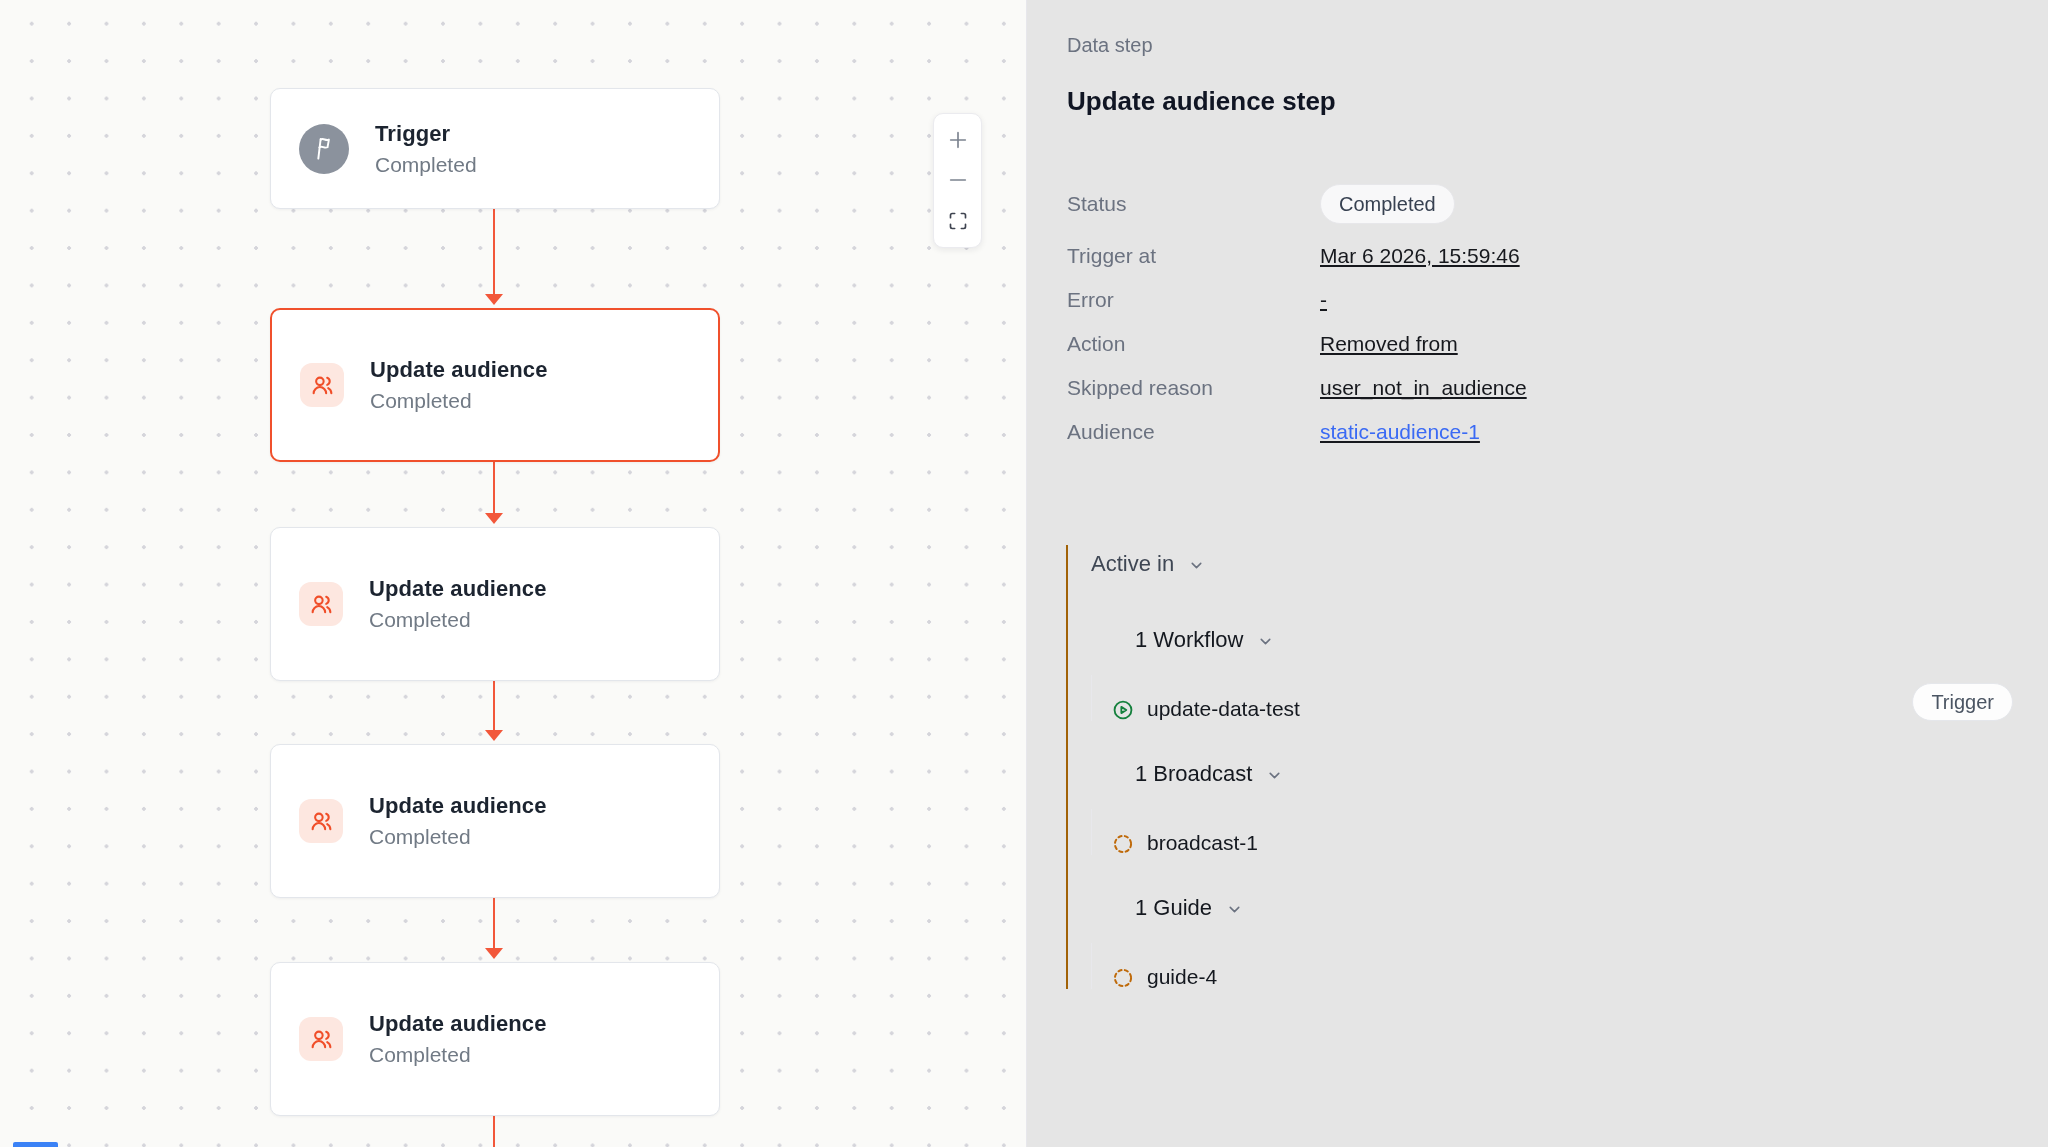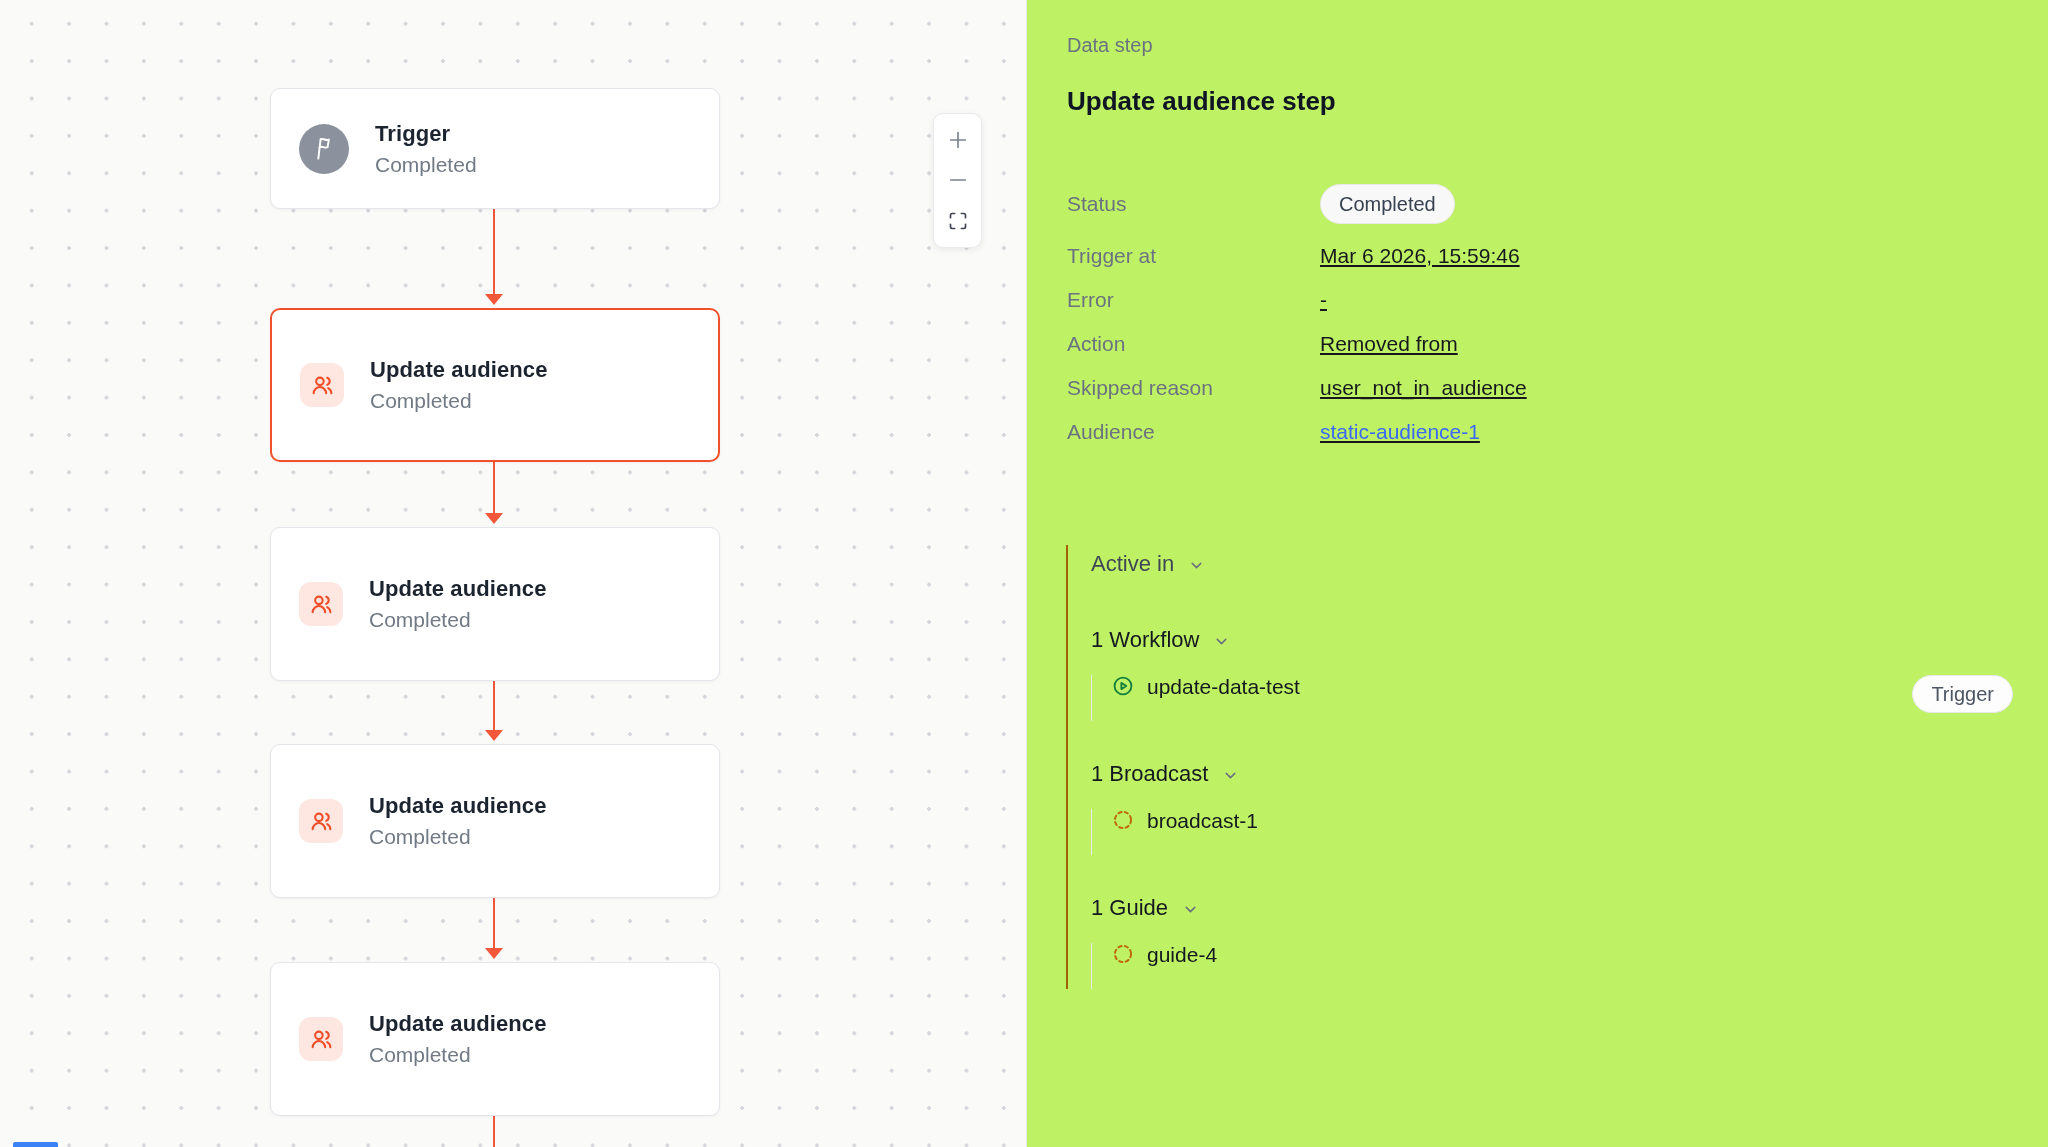--- a/index.html
+++ b/index.html
@@ -47,21 +47,21 @@
   }
   .zoom-btn { width:100%; height:33%; display:flex; align-items:center; justify-content:center; cursor:pointer; }
   .blue-edge-peek {
     position:absolute; left:13px; bottom:0; width:45px; height:5px;
     background:#3b82f6; border-radius:2px 2px 0 0;
   }
 
   
   .panel {
     position:absolute; left:1027px; top:0; width:1021px; height:1147px;
-    background:#bef264; padding:32px 35px 0 40px;
+    background:#e5e5e5; padding:32px 35px 0 40px;
   }
   .eyebrow { font-size:20px; color:#6b7280; line-height:26px; }
   .panel-title { margin-top:26px; font-size:26px; line-height:34px; font-weight:700; color:#101523; }
 
   .details { margin-top:66px; display:grid; grid-template-columns:253px 1fr; row-gap:20px; align-items:center; }
   .d-label { font-size:21px; color:#6b7280; }
   .d-value { font-size:21px; color:#16181d; font-weight:500;text-decoration:underline; }
   .d-row-badge { height:40px; display:flex; align-items:center; }
   .badge-pill {
     display:inline-flex; align-items:center; height:40px; padding:0 18px;
@@ -69,25 +69,25 @@
     font-size:20px; color:#374151; font-weight:400;
   }
   .d-link { color:#3a6af4; font-weight:400; cursor:pointer; }
 
   .active-in {
     position:absolute; left:39px; top:545px; right:35px;
     border-left:2px solid #a16207; padding-left:23px;
   }
   .section-header { height:38px; display:flex; align-items:center; gap:14px; cursor:pointer; }
   .section-header-label { font-size:22px; color:#3f4754; }
-  .group-header { margin-top:38px; height:38px; display:flex; align-items:center; gap:14px; cursor:pointer; }
+  .group-header { margin-top:38px; height:38px; display:flex; align-items:center; gap:14px; cursor:pointer;margin-left:44px; }
   .group-header-label { font-size:22px; color:#14181f; font-weight:500; }
   .chev { margin-top:2px; }
   .item-wrap { margin-top:16px; border-left:1px solid #e8e8ec; padding-left:20px; }
-  .item-row { height:46px; display:flex; align-items:flex-start; gap:13px; cursor:pointer; }
+  .item-row { height:46px; display:flex; align-items:flex-end; gap:13px; cursor:pointer; }
   .item-label { font-size:21px; color:#14181f; }
   .trigger-pill {
     margin-left:auto;
     display:inline-flex; align-items:center; height:38px; padding:0 18px;
     background:#fdfdfd; border:1px solid #e5e7eb; border-radius:19px;
     font-size:20px; color:#4b5563;
   }
   .mt36 { margin-top:34px; }
 </style>
 </head>

